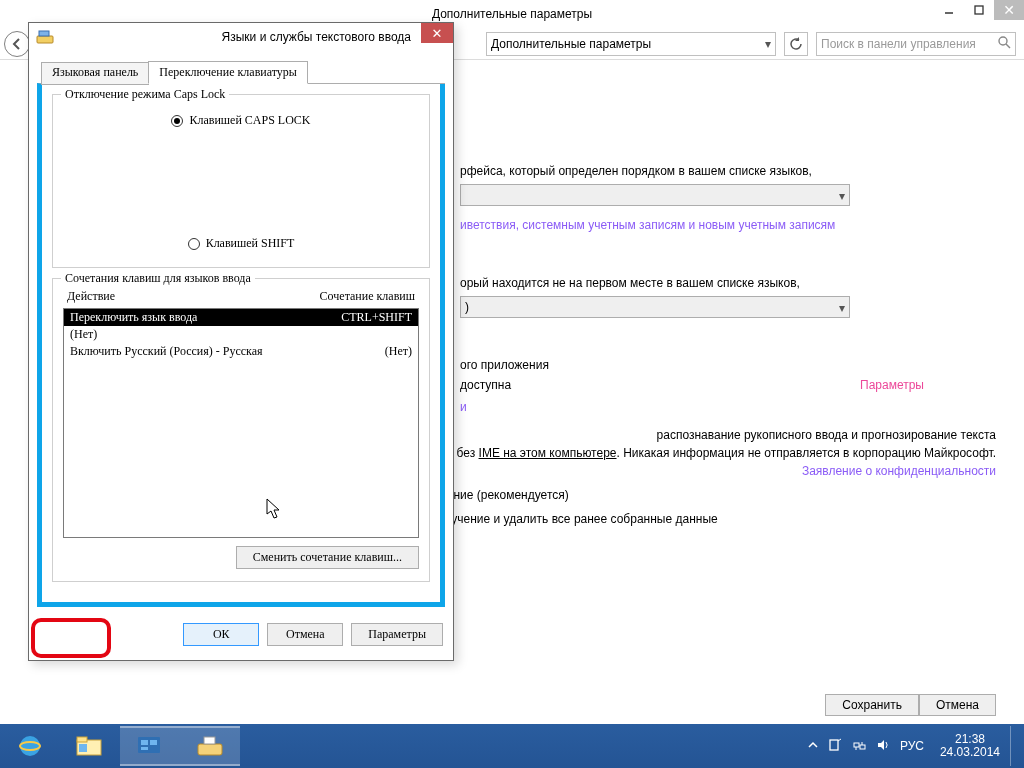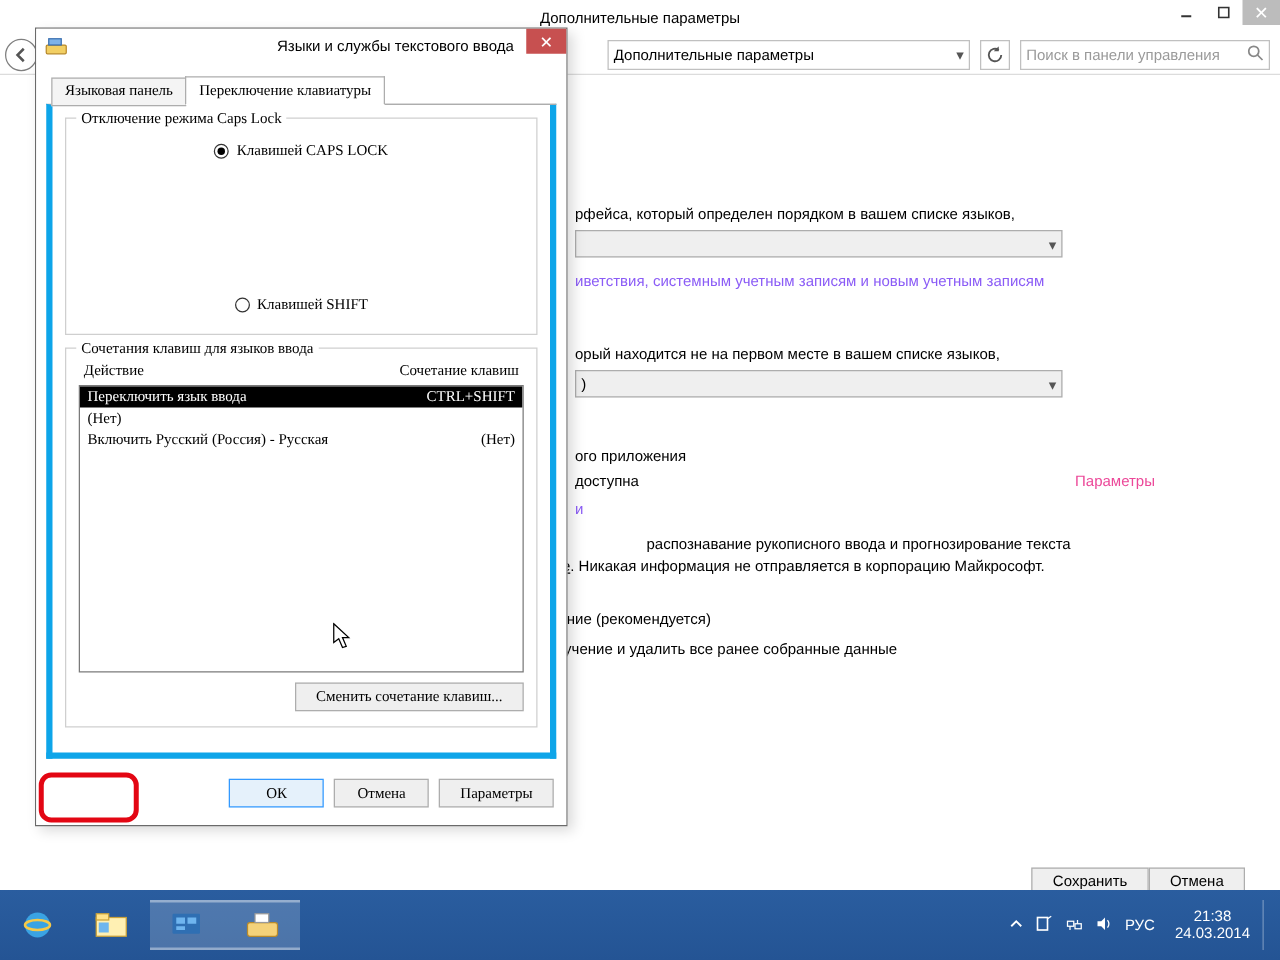--- a/index.html
+++ b/index.html
@@ -29,21 +29,21 @@
   .cp-group { border:1px solid #dcdcdc; margin:10px 40px 10px 0; padding:10px 14px; position:relative;}
   .cp-group .legend { position:absolute; top:-8px; left:8px; background:#fff; padding:0 4px; color:#000;}
   .right-param { color:#ec4899; position:absolute; right:60px;}
   .inline-row { display:flex; align-items:center; gap:6px; margin:4px 0;}
   .radio, .chk { width:12px; height:12px; border:1px solid #333; display:inline-flex; align-items:center; justify-content:center;}
   .radio { border-radius:50%;}
   .radio.checked::after { content:""; width:6px; height:6px; border-radius:50%; background:#000;}
   .cp-btn { border:1px solid #adadad; background:#efefef; padding:3px 16px; font-size:12px;}
   .cp-btn-row { display:flex; justify-content:flex-end; position:absolute; bottom:12px; right:28px;}
   
-  .taskbar { position:absolute; left:0; right:0; bottom:0; height:56px; background: linear-gradient(#2a5d9f, #245494); display:flex; align-items:center;}
+  .taskbar { position:absolute; left:0; right:0; bottom:0; height:44px; background: linear-gradient(#2a5d9f, #245494); display:flex; align-items:center;}
   .taskbar .tb-item { width:60px; height:40px; display:flex; align-items:center; justify-content:center; }
   .taskbar .tb-item.active { background: rgba(255,255,255,0.18); border-top:2px solid rgba(255,255,255,0.4); border-bottom:2px solid rgba(255,255,255,0.4);}
   .tray { margin-left:auto; display:flex; align-items:center; color:#fff; font-size:12px; gap:10px; padding-right:6px;}
   .tray .clock { text-align:center; line-height:1.1; font-size:12px; margin-left:6px;}
   .tray .peek { width:8px; height:40px; border-left:1px solid rgba(255,255,255,0.35);}
   
   .dialog { position:absolute; top:22px; left:28px; width:426px; background:#fff; border:1px solid #6a6a6a; box-shadow: 4px 4px 10px rgba(0,0,0,0.15);}
   .dialog .dlg-title { height:28px; display:flex; align-items:center; position:relative; border-bottom:0; background:#fff;}
   .dlg-title .dt-icon { width:20px; height:20px; margin:0 6px; display:flex; align-items:center; justify-content:center;}
   .dlg-title .dt-text { flex:1; text-align:right; color:#000; font-size:12px; padding-right:42px;}
@@ -138,21 +138,21 @@
 
     <div style="height:30px;"></div>
     <div class="cp-section-txt">ого приложения</div>
     <div style="position:relative; margin-top:6px;">
       <span class="cp-section-txt">доступна</span>
       <span class="right-param">Параметры</span>
     </div>
     <div style="margin-top:8px;"><span class="cp-link">и</span></div>
   </div>
 
-  <div style="padding-left:50px; padding-right:28px; margin-top:14px;">
+  <div style="padding-left:50px; padding-right:28px; margin-top:14px;text-align:right;">
     <div class="cp-section-txt" style="padding-left:0;">
       <span style="visibility:hidden;">Эти данные используются, только чтобы улучшить </span><span>распознавание рукописного ввода и прогнозирование текста</span>
     </div>
     <div class="cp-section-txt">
       <span>для языков без </span><span style="text-decoration:underline;">IME на этом компьютере</span><span>. Никакая информация не отправляется в корпорацию Майкрософт.</span>
     </div>
     <div><span class="cp-link">Заявление о конфиденциальности</span></div>
     <div class="inline-row" style="margin-top:10px;">
       <span class="radio checked"></span>
       <span>Использовать автоматическое обучение (рекомендуется)</span>

